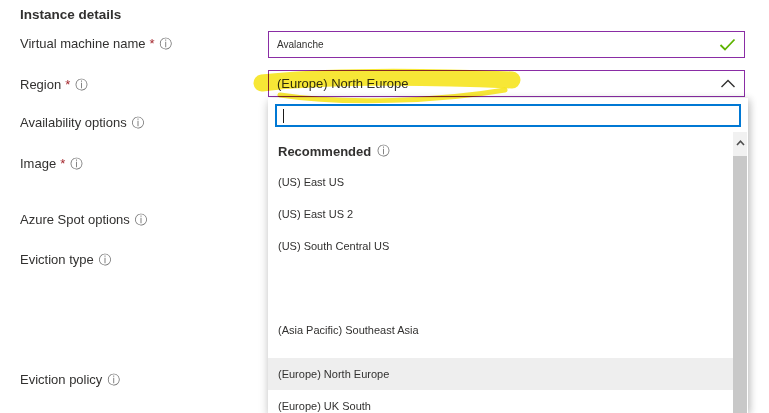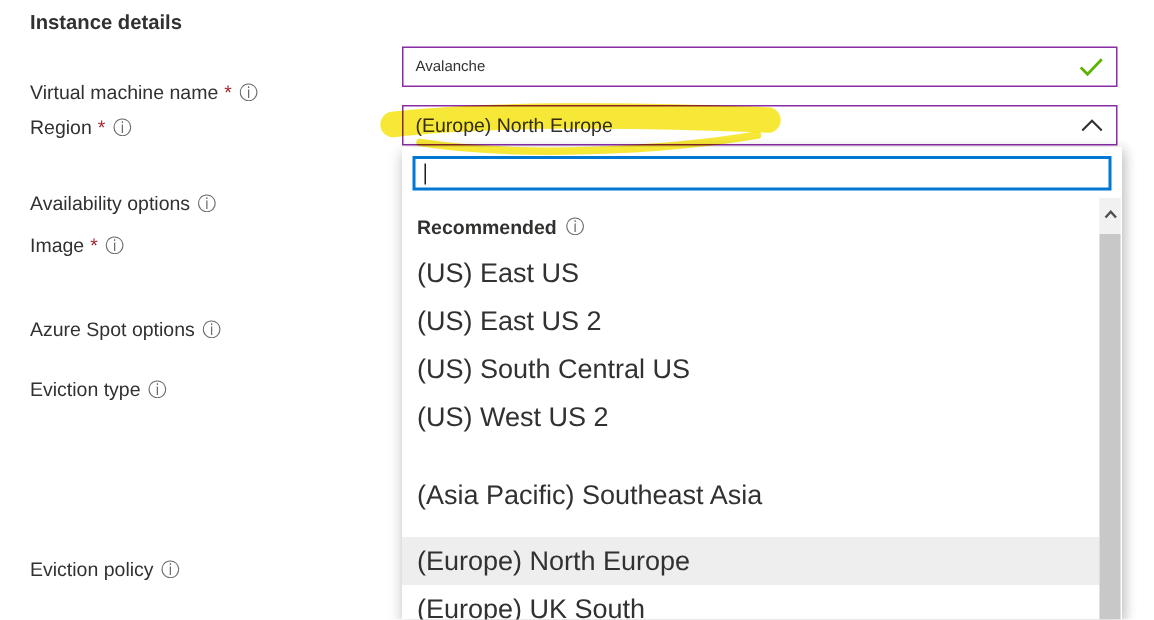--- a/index.html
+++ b/index.html
@@ -28,47 +28,47 @@
 
   
   .panel{position:absolute;left:268px;top:98px;width:480px;height:315px;background:#fff;
     box-shadow:0 4px 9px rgba(0,0,0,.22),3px 0 7px rgba(0,0,0,.10);z-index:4;}
   .search-box{position:absolute;left:7px;top:6px;width:466px;height:23px;box-sizing:border-box;
     border:2px solid #0078d4;background:#fff;display:flex;align-items:center;padding:0 6px;}
   .caret{width:1px;height:14px;background:#1b1b1b;}
   .group-header{position:absolute;left:0;top:40px;height:26px;width:521px;display:flex;align-items:center;
     gap:6px;padding-left:10px;box-sizing:border-box;font-weight:700;color:#323130;}
   .opt{position:absolute;left:0;width:465px;height:32px;line-height:32px;padding-left:10px;
-    box-sizing:border-box;font-size:18px;color:#323130;white-space:nowrap;overflow:hidden;cursor:pointer;}
+    box-sizing:border-box;font-size:11px;color:#323130;white-space:nowrap;overflow:hidden;cursor:pointer;}
   .opt.selected{background:#eeeeee;}
 
   
   .scrollbar{position:absolute;top:34px;right:1px;bottom:0;width:14px;background:#f1f1f1;}
   .scroll-up-btn{position:absolute;top:0;left:0;width:14px;height:22px;background:#f1f1f1;
     display:flex;align-items:center;justify-content:center;cursor:pointer;}
   .scroll-thumb{position:absolute;top:24px;left:0;width:14px;bottom:0;background:#c8c8c8;cursor:grab;}
 </style>
 </head>
 <body>
 
 <div class="screen">
 
   <div class="section-title">Instance details</div>
 
-  <div class="label-row" style="top:54px">
+  <div class="label-row" style="top:36px">
     <span>Virtual machine name</span>
     <span class="req">*</span>
     <span class="info">ⓘ</span>
   </div>
   <div class="label-row" style="top:77px">
     <span>Region</span>
     <span class="req">*</span>
     <span class="info">ⓘ</span>
   </div>
-  <div class="label-row" style="top:128px">
+  <div class="label-row" style="top:115px">
     <span>Availability options</span>
     <span class="info">ⓘ</span>
   </div>
   <div class="label-row" style="top:156px">
     <span>Image</span>
     <span class="req">*</span>
     <span class="info">ⓘ</span>
   </div>
   <div class="label-row" style="top:212px">
     <span>Azure Spot options</span>
@@ -110,21 +110,20 @@
     </div>
 
     <div class="group-header">
       <span>Recommended</span>
       <span class="info" style="font-weight:400">ⓘ</span>
     </div>
 
     <div class="opt" style="top:68px">(US) East US</div>
     <div class="opt" style="top:100px">(US) East US 2</div>
     <div class="opt" style="top:132px">(US) South Central US</div>
-    <div class="opt" style="top:164px">(US) West US 2</div>
     <div class="opt" style="top:216px">(Asia Pacific) Southeast Asia</div>
     <div class="opt selected" style="top:260px">(Europe) North Europe</div>
     <div class="opt" style="top:292px">(Europe) UK South</div>
 
     <div class="scrollbar">
       <div class="scroll-up-btn">
         <svg width="9" height="6" viewBox="0 0 9 6">
           <path d="M1 5 L4.5 1.2 L8 5" fill="none" stroke="#4f4f4f" stroke-width="1.6"></path>
         </svg>
       </div>

